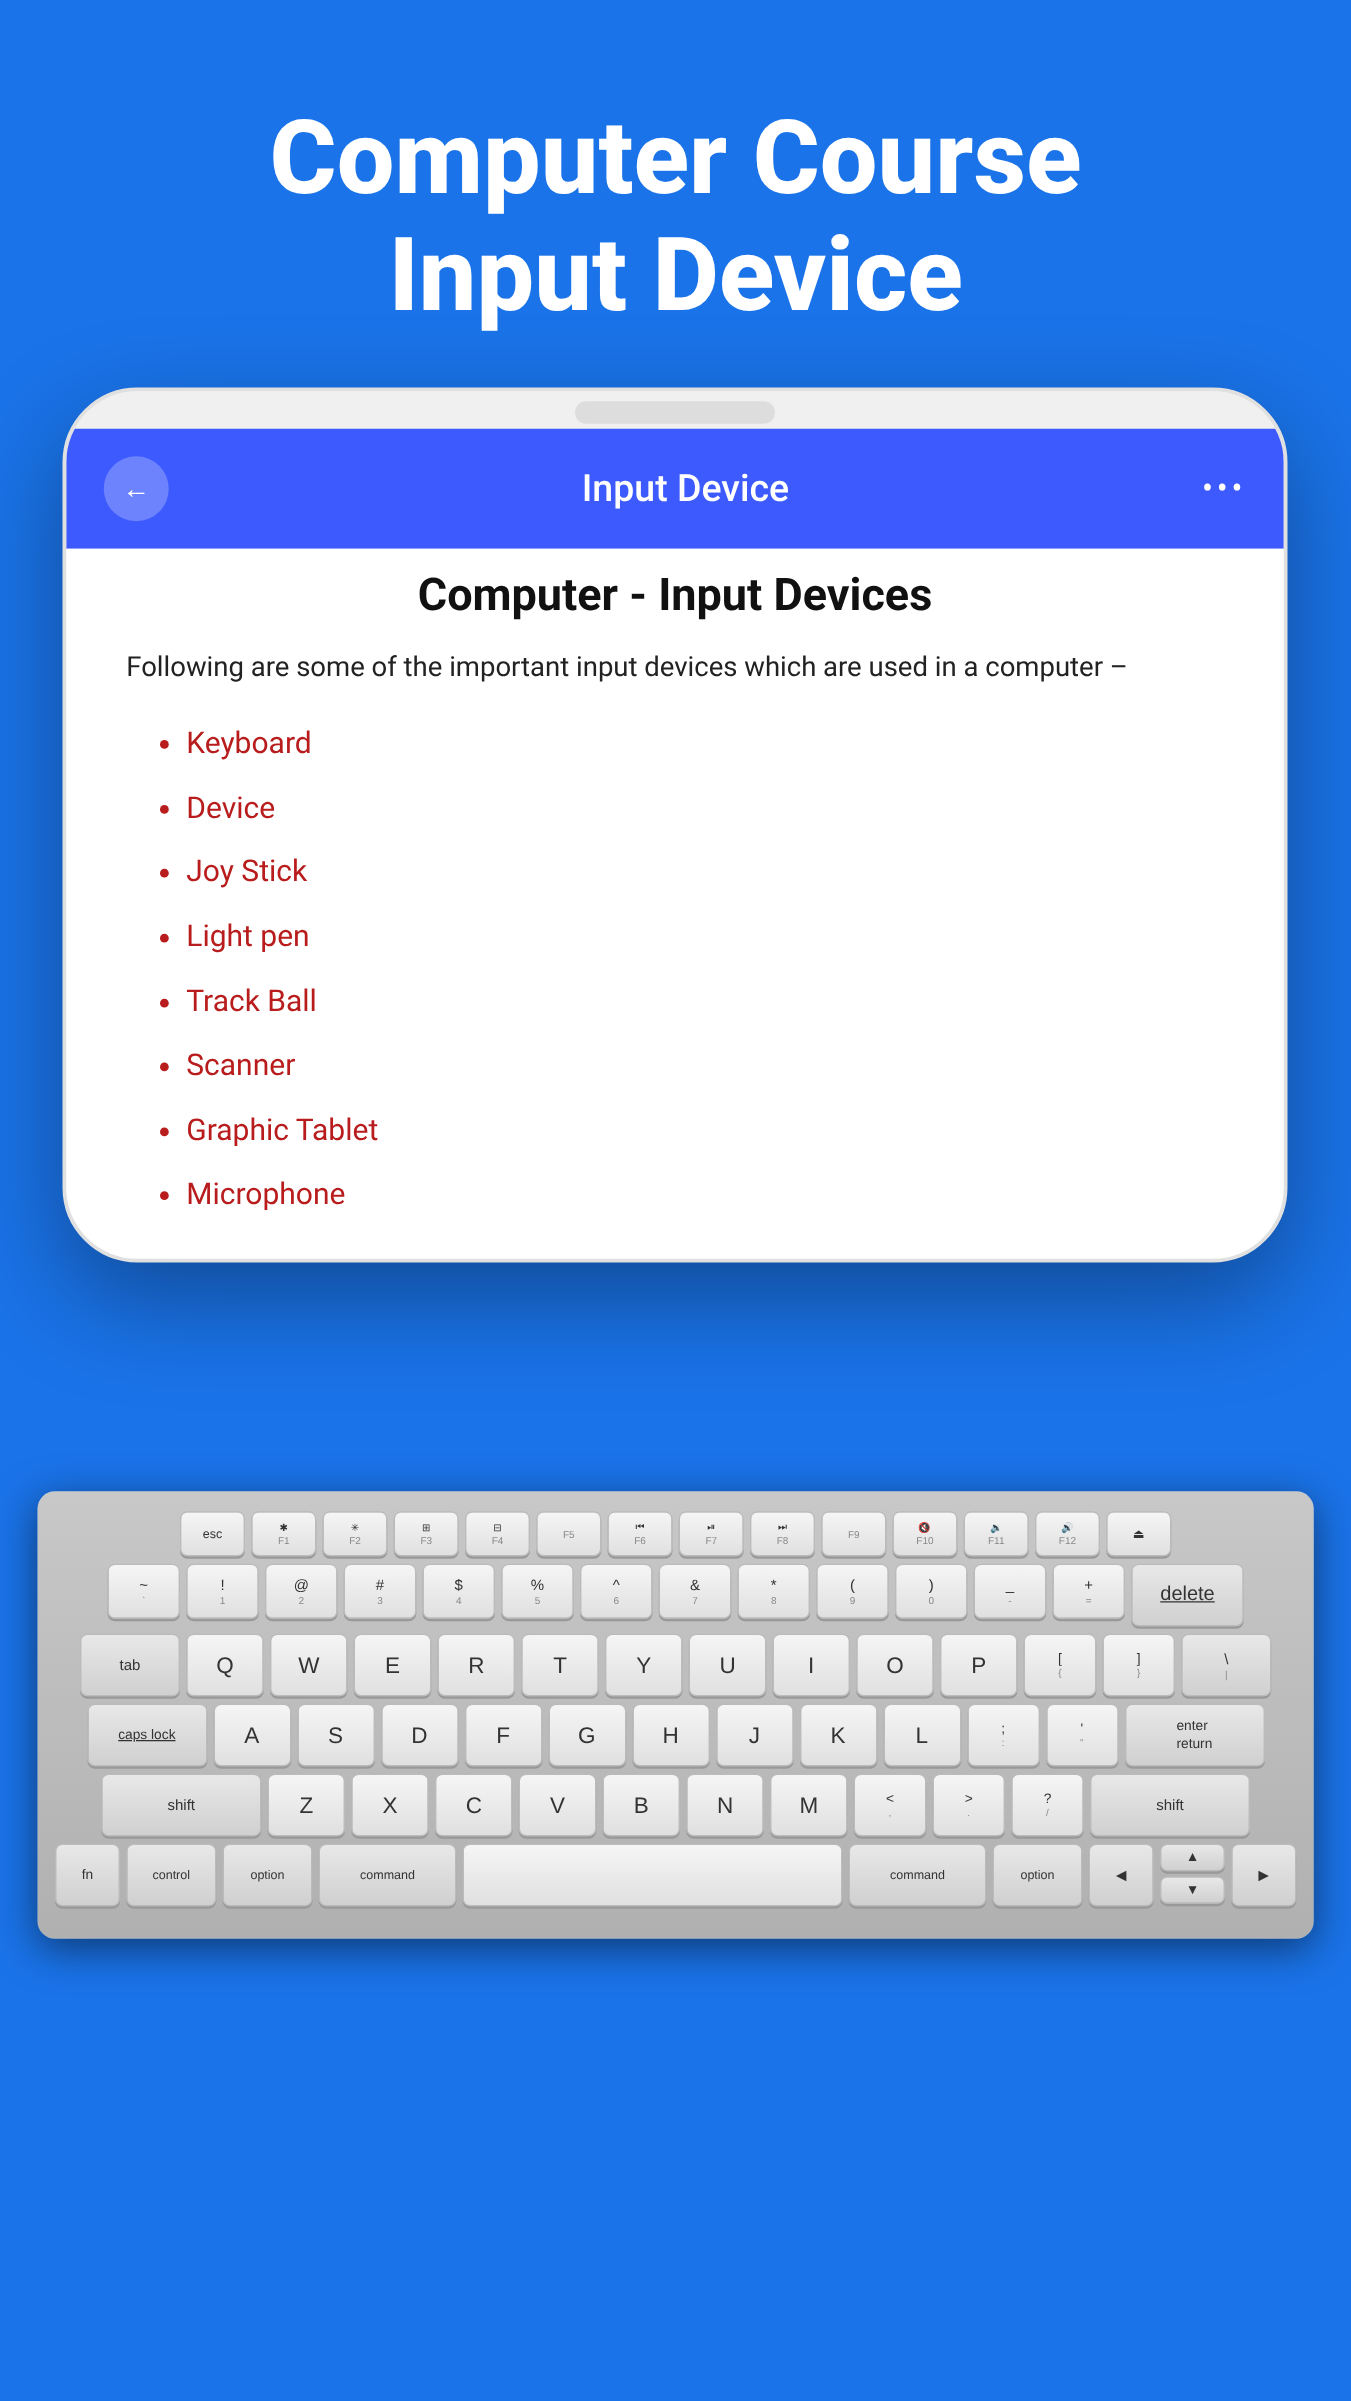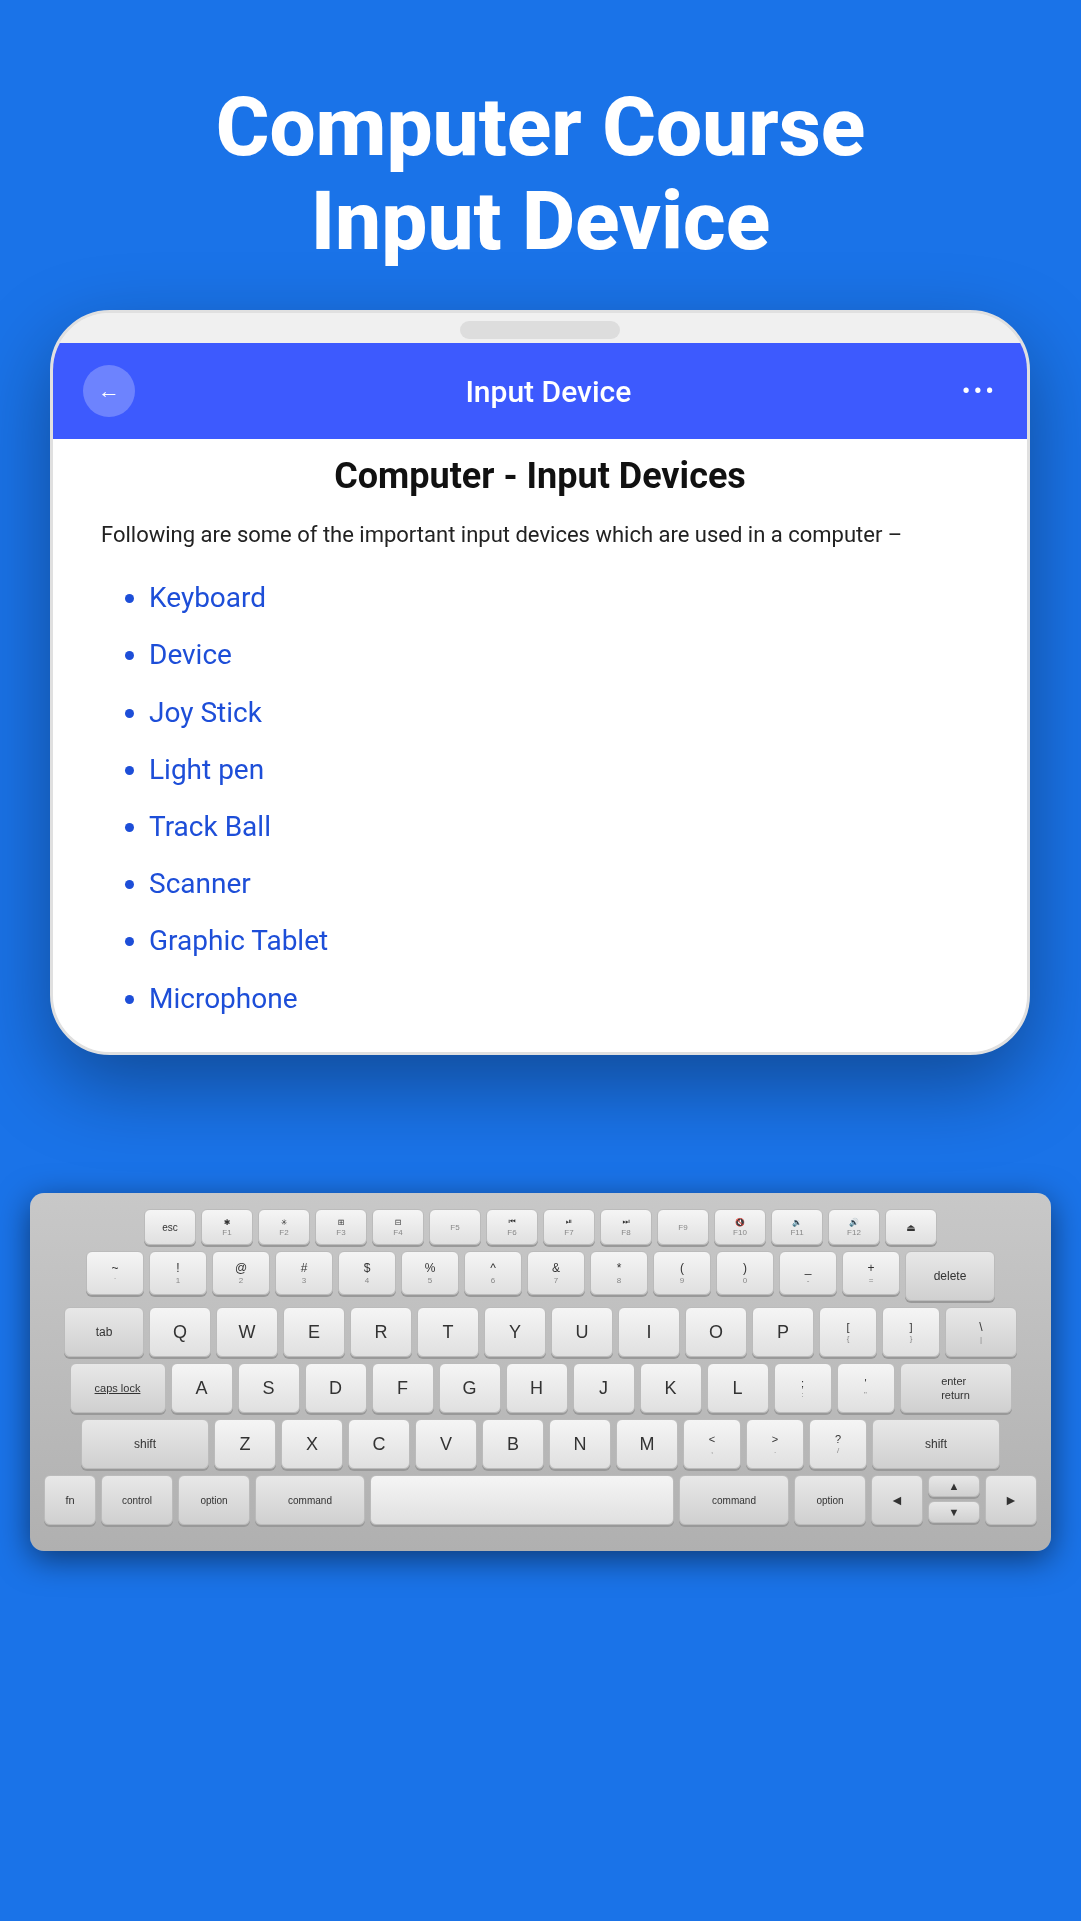--- a/index.html
+++ b/index.html
@@ -109,22 +109,22 @@
       margin-bottom: 26px;
     }
 
     .device-list {
       list-style: disc;
       padding-left: 48px;
       margin-bottom: 0;
     }
 
     .device-list li {
-      font-size: 28px;
-      color: #1d4ed8;
+      font-size: 24px;
+      color: #b91c1c;
       margin-bottom: 18px;
       line-height: 1.4;
     }
 
     
     .keyboard-overlay {
       position: absolute;
       bottom: 370px;
       left: 30px;
       right: 30px;
@@ -380,21 +380,21 @@
         <span class="key-sub">0</span>
       </div>
     <div class="key key-num">
         <span style="font-size:12px">_</span>
         <span class="key-sub">-</span>
       </div>
     <div class="key key-num">
         <span style="font-size:12px">+</span>
         <span class="key-sub">=</span>
       </div>
-    <div class="key key-num key-delete key-special" style="width:90px;font-size:12px;">delete</div>
+    <div class="key key-num key-delete key-special" style="width:90px;font-size:16px;text-decoration:underline;">delete</div>
   </div>
 
   <div class="keyboard-row">
     <div class="key key-special key-tab" style="width:80px;height:50px;font-size:12px;">tab</div>
     <div class="key key-letter">Q</div>
     <div class="key key-letter">W</div>
     <div class="key key-letter">E</div>
     <div class="key key-letter">R</div>
     <div class="key key-letter">T</div>
     <div class="key key-letter">Y</div>

